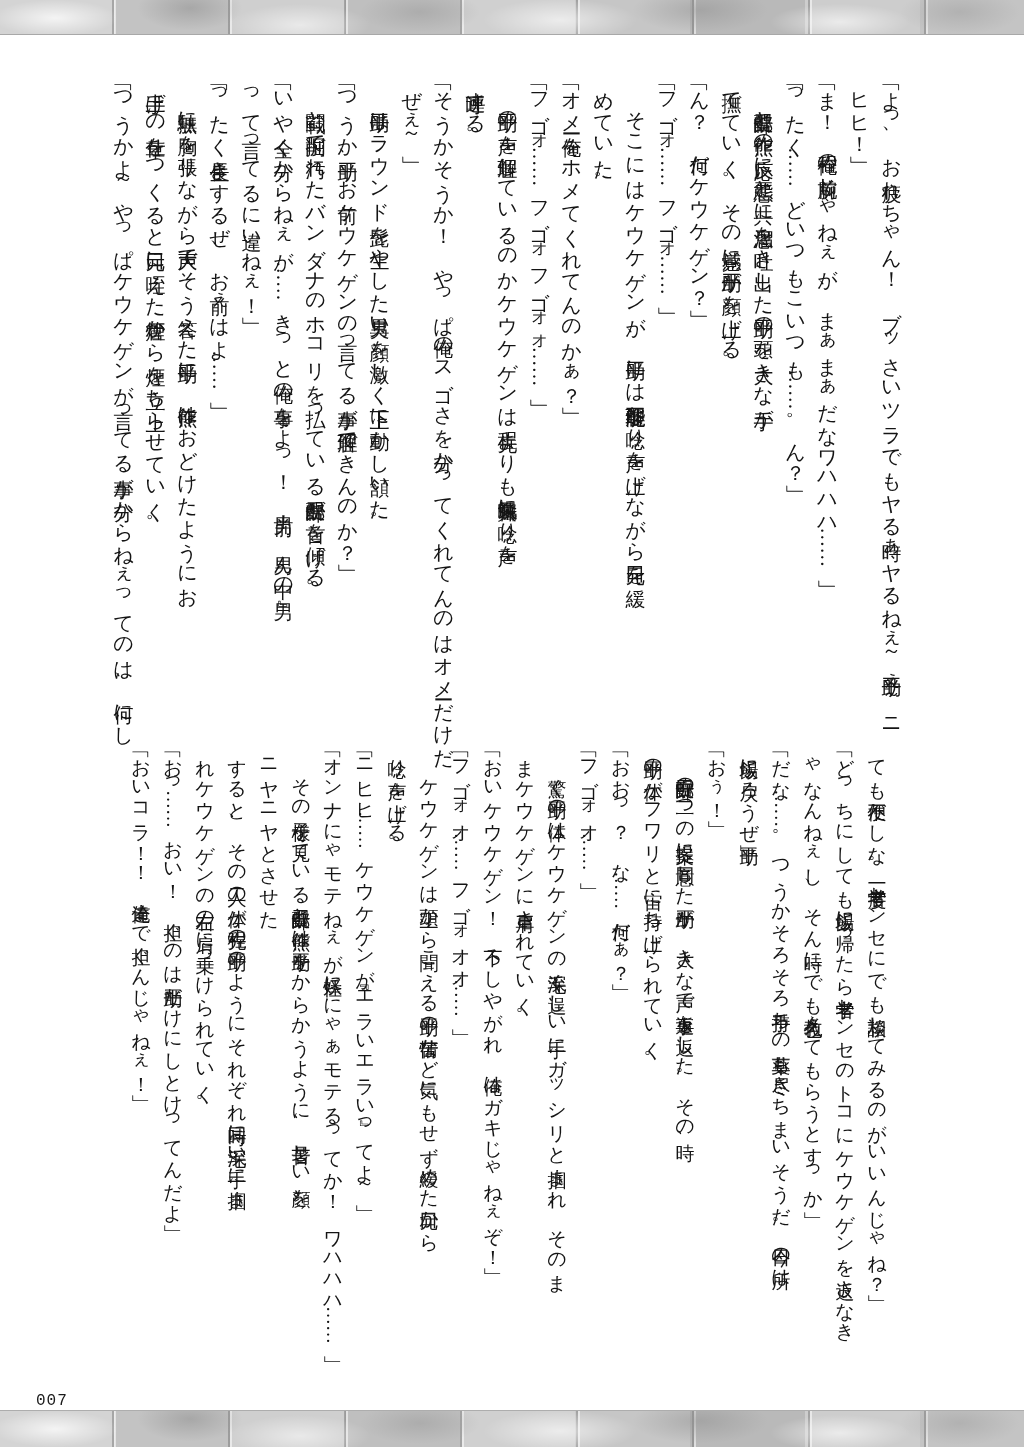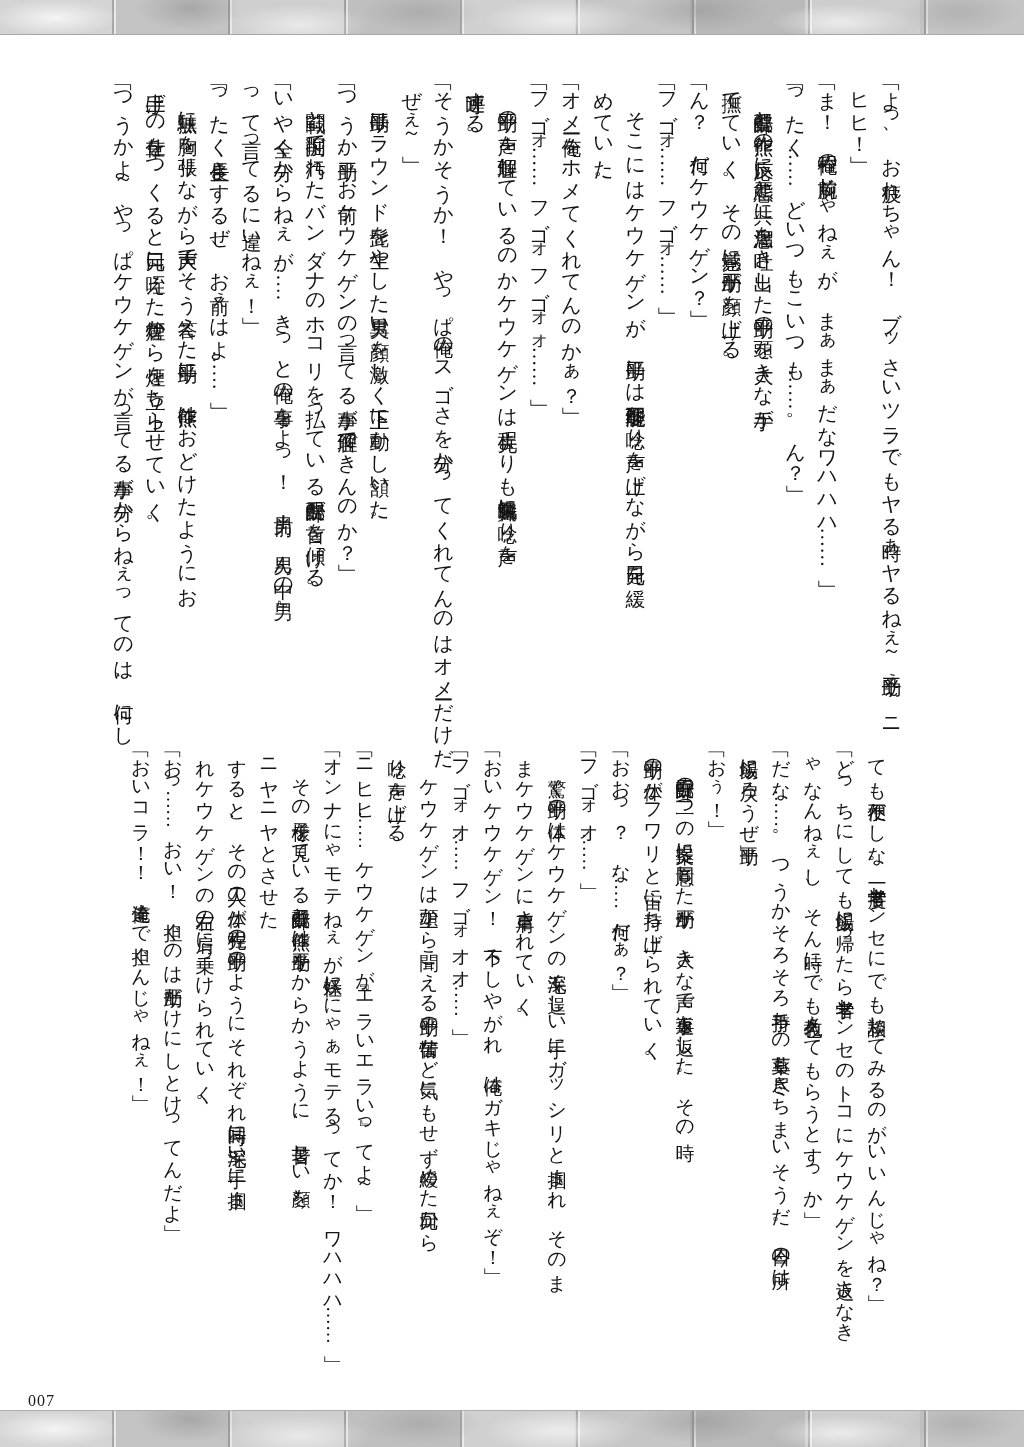--- a/index.html
+++ b/index.html
@@ -39,22 +39,22 @@
     text-orientation:mixed;
     white-space:pre;
     color:#141414;
     letter-spacing:0;
   }
   #block-upper{top:78px;left:108px;width:800px;height:658px;font-size:20px;line-height:32px;}
   #block-lower{top:746px;left:125px;width:768px;height:676px;font-size:19px;line-height:32px;}
   .tline{margin:0;padding:0;}
 
   .pagenum{
-    position:absolute;left:28px;top:1392px;
-    font-family:Liberation Serif, serif;
+    position:absolute;left:36px;top:1392px;
+    font-family:Liberation Mono, monospace;
     font-size:16px;color:#1a1a1a;letter-spacing:1px;
   }
 </style>
 </head>
 <body>
 
 <div class="strip strip-top"></div>
 
 <div id="block-upper" class="vblock"><div class="tline">「よっ、お疲れちゃん！　ブッさいツラでもヤる時ぁヤるねぇ～平助ぇ～ニ</div><div class="tline">ヒヒ！」</div><div class="tline">「ま！　俺程の腕前じゃねぇが、まぁまぁだなワハハハ……」</div><div class="tline">「ったく……どいつもこいつも……。ん？」</div><div class="tline">　醍吾郎と熊作の反応に悪態と共に溜息を吐き出した平助の頭を大きな手が</div><div class="tline">撫でていく。その感覚に平助が顔を上げる。</div><div class="tline">「ん？　何だケウケゲン？」</div><div class="tline">「フゴォ……フゴォ……」</div><div class="tline">　そこにはケウケゲンが、平助には理解不能な唸り声を上げながら口元を緩</div><div class="tline">めていた。</div><div class="tline">「オメー俺をホメてくれてんのかぁ？」</div><div class="tline">「フゴォ……フゴォフゴォォ……」</div><div class="tline">　平助の声を理解しているのかケウケゲンは先程よりも興奮気味に唸り声を</div><div class="tline">連呼する。</div><div class="tline">「そうかそうか！　やっぱ俺のスゴさを分かってくれてんのはオメーだけだ</div><div class="tline">ぜぇ～」</div><div class="tline">　平助はラウンド髭を生やした男臭い顔を激しく上下に動かし頷いた。</div><div class="tline">「つうか平助、お前ケウケゲンの言ってる事が理解できんのか？」</div><div class="tline">　戦闘と掘削で汚れたバンダナのホコリを払っている醍吾郎が首を傾げる。</div><div class="tline">「いや全く分からねぇが……きっと俺の事を『よっ！　男前！　男ん中の男』</div><div class="tline">って言ってるに違いねぇ！」</div><div class="tline">「ったく長生きするぜ、お前ぇはよ……」</div><div class="tline">　無駄に胸を張りながら大声でそう答えた平助に、熊作はおどけたようにお</div><div class="tline">手上げの仕草をつくると口元に咥えた煙管から煙を立ち上らせていく。</div><div class="tline">「つうかよ～やっぱケウケゲンが言ってる事が分からねぇってのは、何にし</div></div>
 

